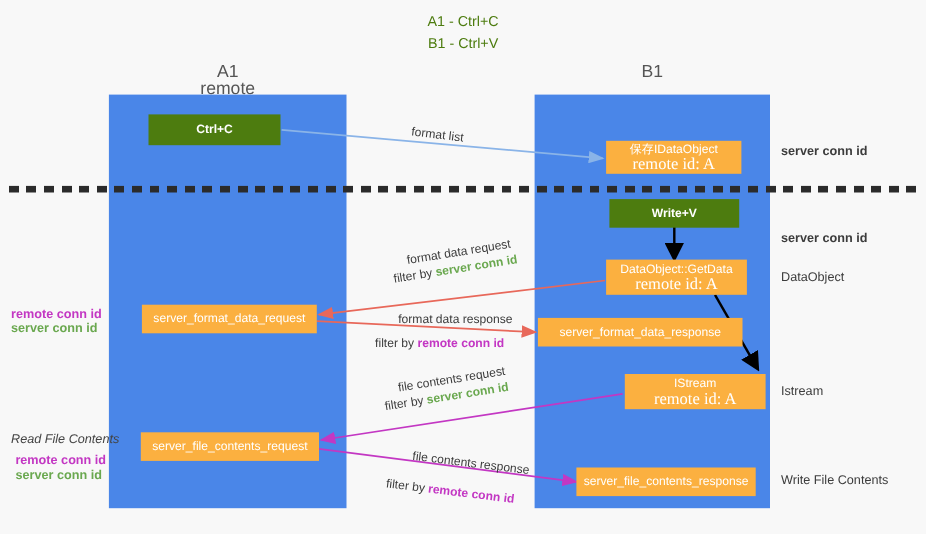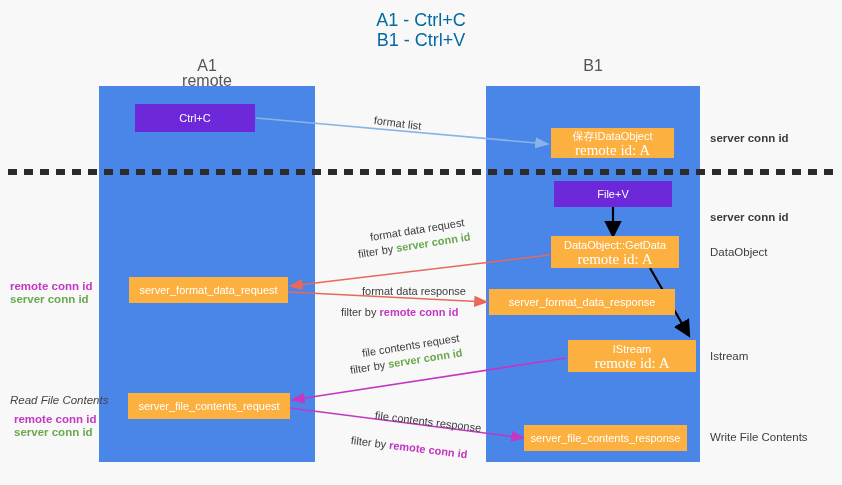--- a/index.html
+++ b/index.html
@@ -18,22 +18,22 @@
     width: 842px;
     height: 485px;
   }
 
   
   .title {
     position: absolute;
     left: 0; top: 10px;
     width: 842px;
     text-align: center;
-    font-size: 18px;
-    color: #0369a1;
+    font-size: 13px;
+    color: #4d7c0f;
     line-height: 20px;
   }
 
   
   .column {
     position: absolute;
     background: #4a86e8;
     top: 86px;
     height: 376px;
   }
@@ -69,21 +69,21 @@
     display: flex;
     flex-direction: column;
     align-items: center;
     justify-content: center;
     color: #ffffff;
     font-size: 11px;
     line-height: 14px;
     text-align: center;
     padding: 2px 4px;
   }
-  .box.green  { background: #6d28d9; }
+  .box.green  { background: #4d7c0f; font-weight: bold; }
   .box.orange { background: #fbb040; }
   .box .l2 { font-size: 15px; font-family: Liberation Serif, serif; }
 
   
   .sidelabel {
     position: absolute;
     font-size: 11.5px;
     line-height: 14px;
     color: #444444;
     white-space: nowrap;
@@ -174,21 +174,21 @@
   <div class="box green" style="left:135px; top:104px; width:120px; height:28px;">
     <div>Ctrl+C</div>
   </div>
 
   <div class="box orange" style="left:551px; top:128px; width:123px; height:30px;">
     <div>保存IDataObject</div>
     <div class="l2">remote id: A</div>
   </div>
 
   <div class="box green" style="left:554px; top:181px; width:118px; height:26px;">
-    <div>File+V</div>
+    <div>Write+V</div>
   </div>
 
   <div class="box orange" style="left:551px; top:236px; width:128px; height:32px;">
     <div>DataObject::GetData</div>
     <div class="l2">remote id: A</div>
   </div>
 
   <div class="box orange" style="left:568px; top:340px; width:128px; height:32px;">
     <div>IStream</div>
     <div class="l2">remote id: A</div>

